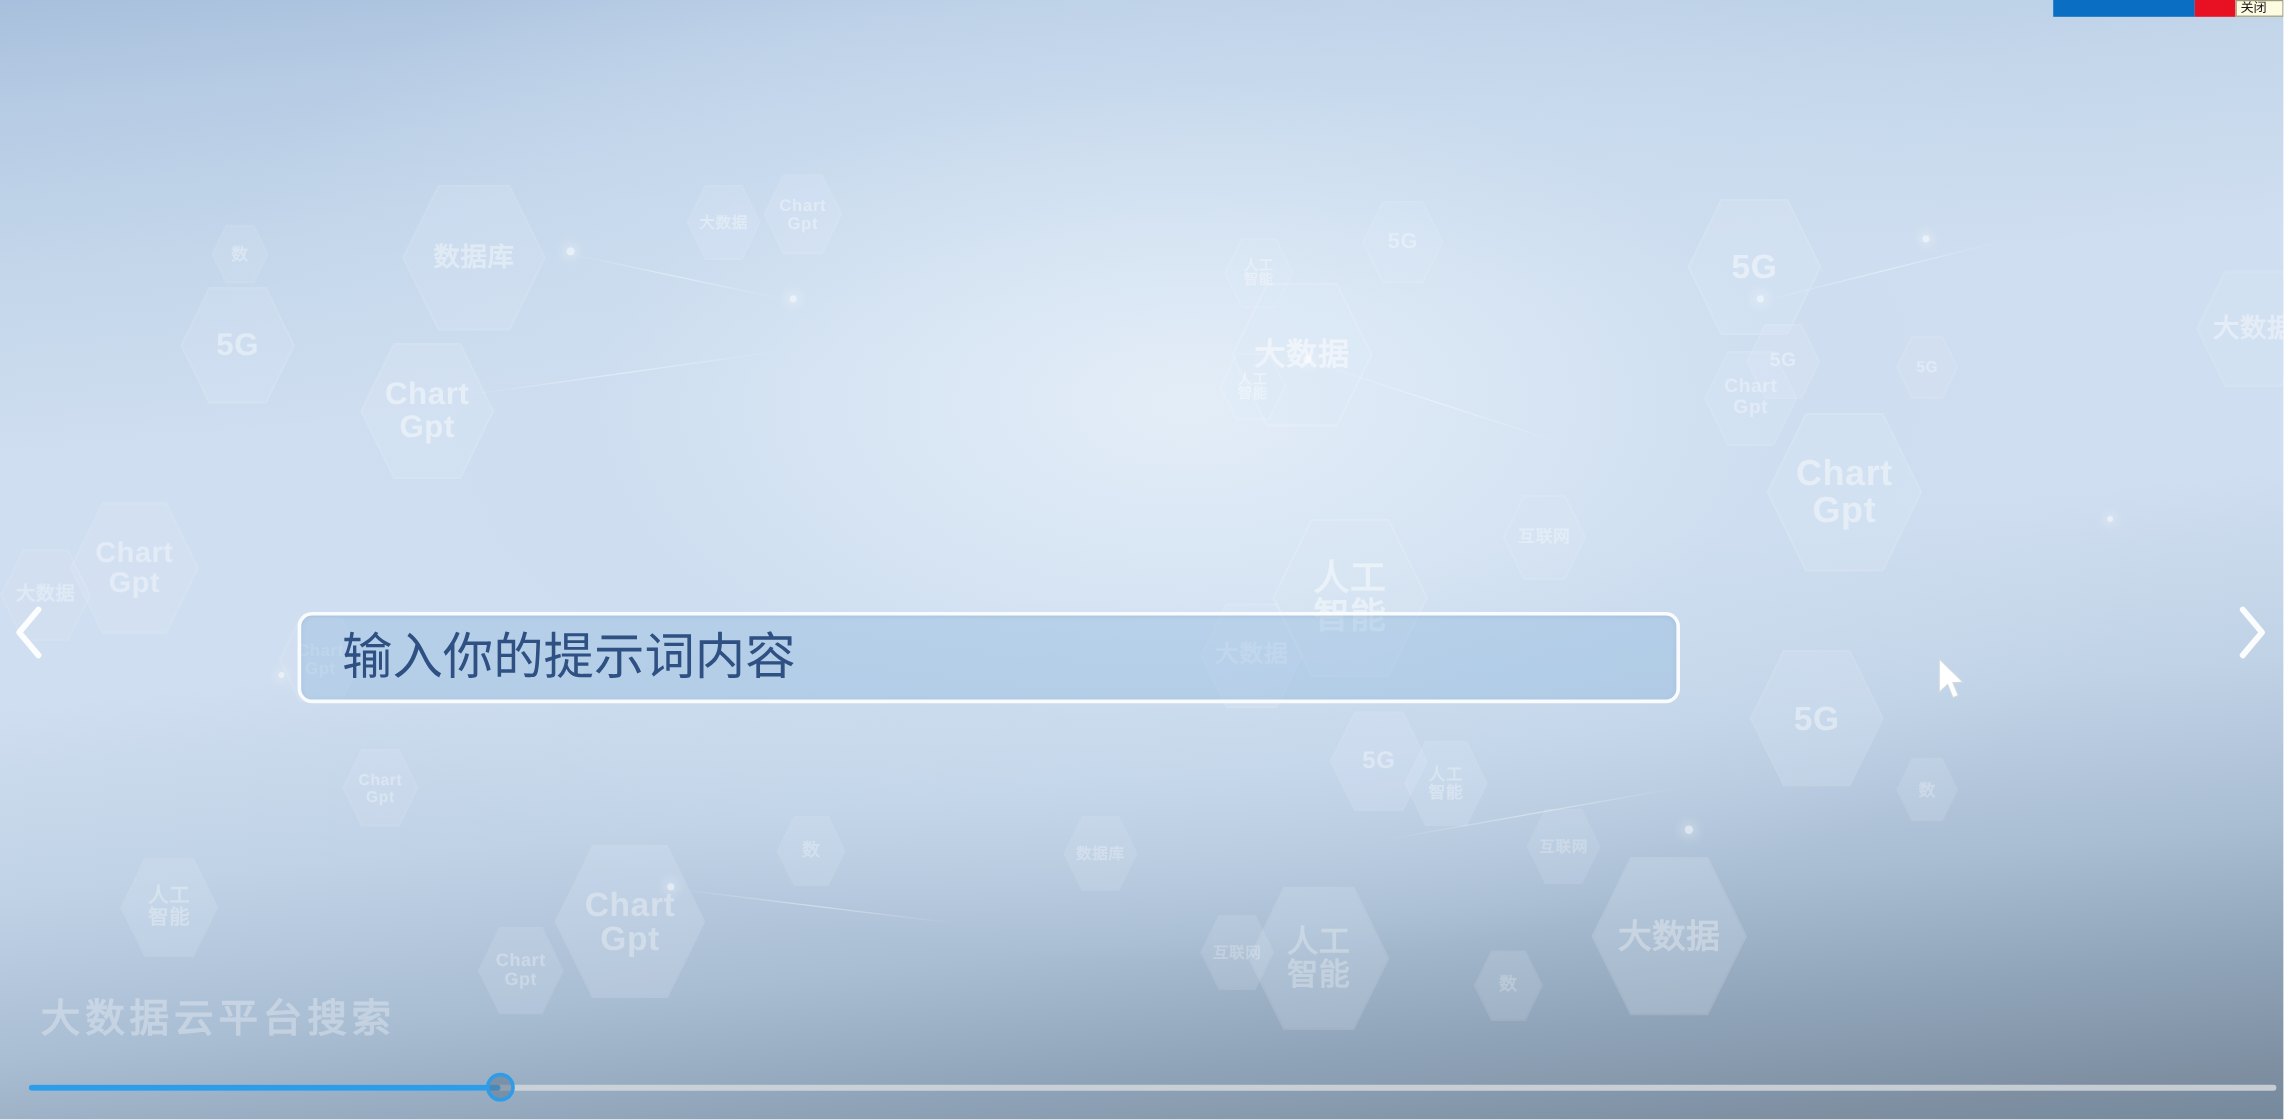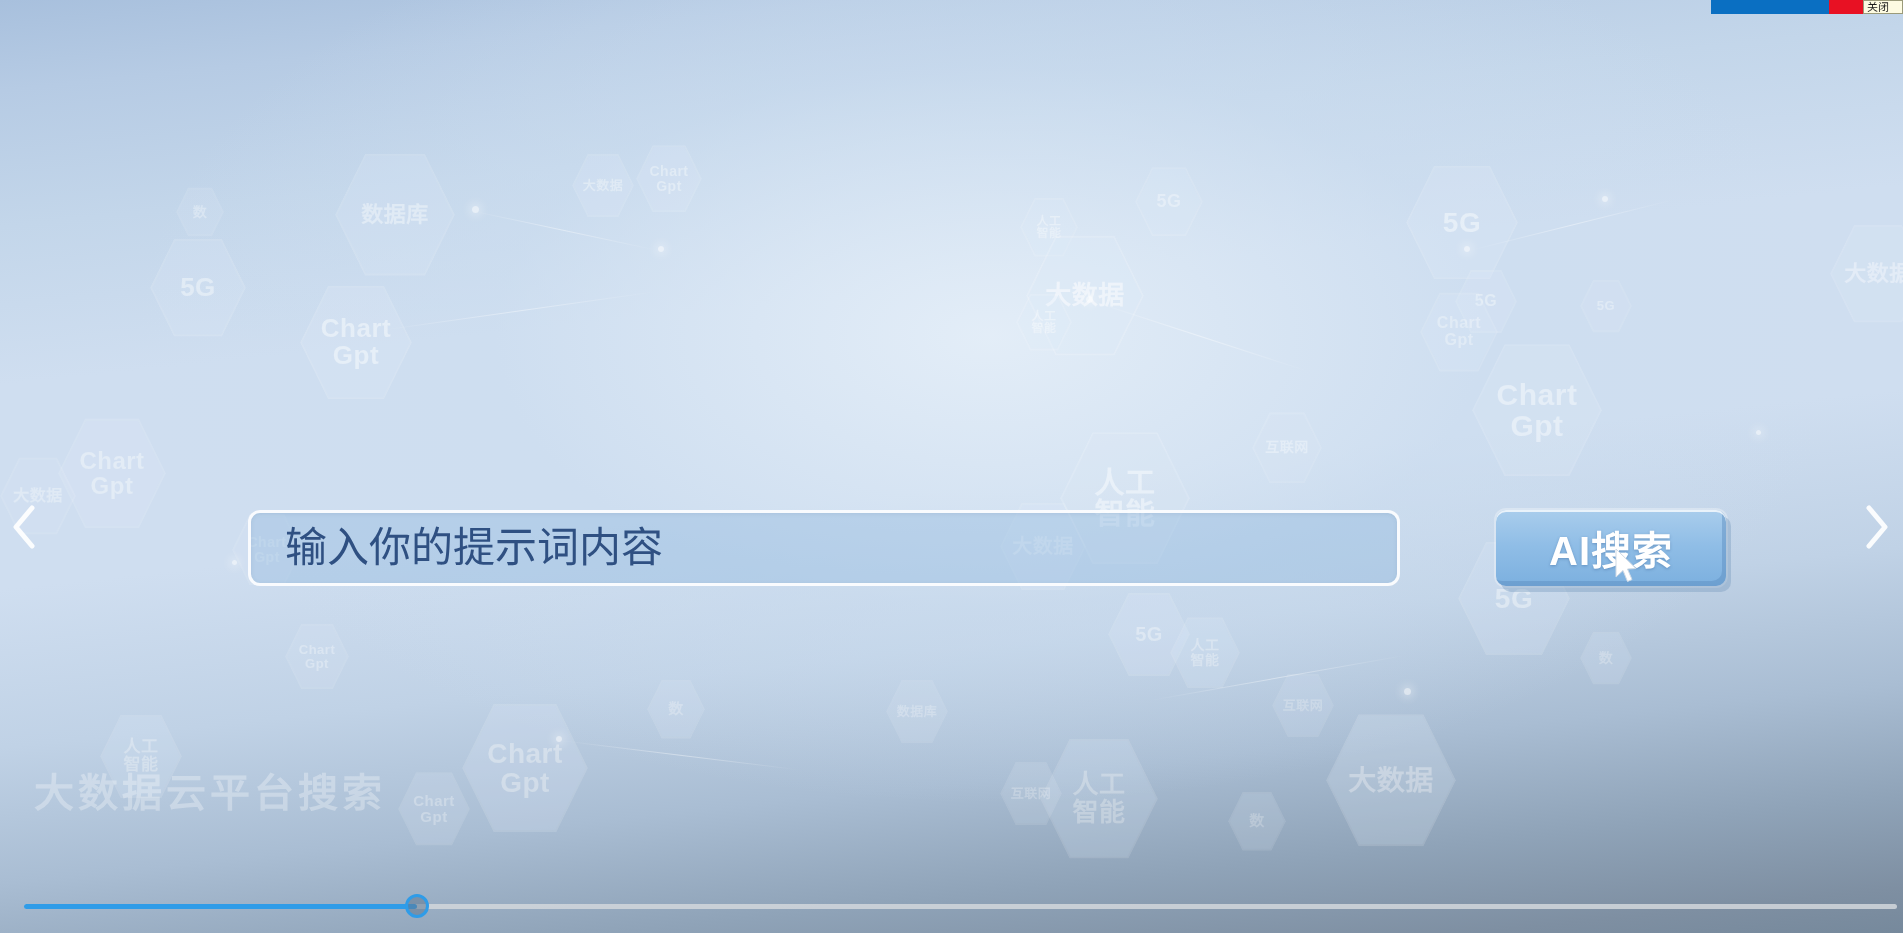--- a/index.html
+++ b/index.html
@@ -398,26 +398,25 @@
     <div class="glow-dot" style="left:658px; top:246px; width:6px; height:6px;"></div>
     <div class="glow-dot" style="left:1086px; top:296px; width:7px; height:7px;"></div>
     <div class="glow-dot" style="left:1464px; top:246px; width:6px; height:6px;"></div>
     <div class="glow-dot" style="left:1602px; top:196px; width:6px; height:6px;"></div>
     <div class="glow-dot" style="left:556px; top:736px; width:6px; height:6px;"></div>
     <div class="glow-dot" style="left:1404px; top:688px; width:7px; height:7px;"></div>
     <div class="glow-dot" style="left:232px; top:560px; width:5px; height:5px;"></div>
     <div class="glow-dot" style="left:1756px; top:430px; width:5px; height:5px;"></div>
   </div>
 
-  <div class="faded-text" style="left:34px; top:761px; font-size:40px;">大数据云平台搜索</div>
+  <div class="faded-text" style="left:34px; top:822px; font-size:33px;">大数据云平台搜索</div>
 
 
   <div class="search-row">
     <input class="search-field" type="text" placeholder="输入你的提示词内容" style="">
-    <button class="search-button">AI搜索</button>
   </div>
 
   <button class="carousel-arrow prev">
     <span>
       <svg width="28" height="46" viewBox="0 0 28 46" fill="none">
         <path d="M22 4 L6 23 L22 42" stroke="#ffffff" stroke-width="5" stroke-linecap="round" stroke-linejoin="round" opacity="0.92"></path>
       </svg>
     </span>
   </button>
   <button class="carousel-arrow next">

